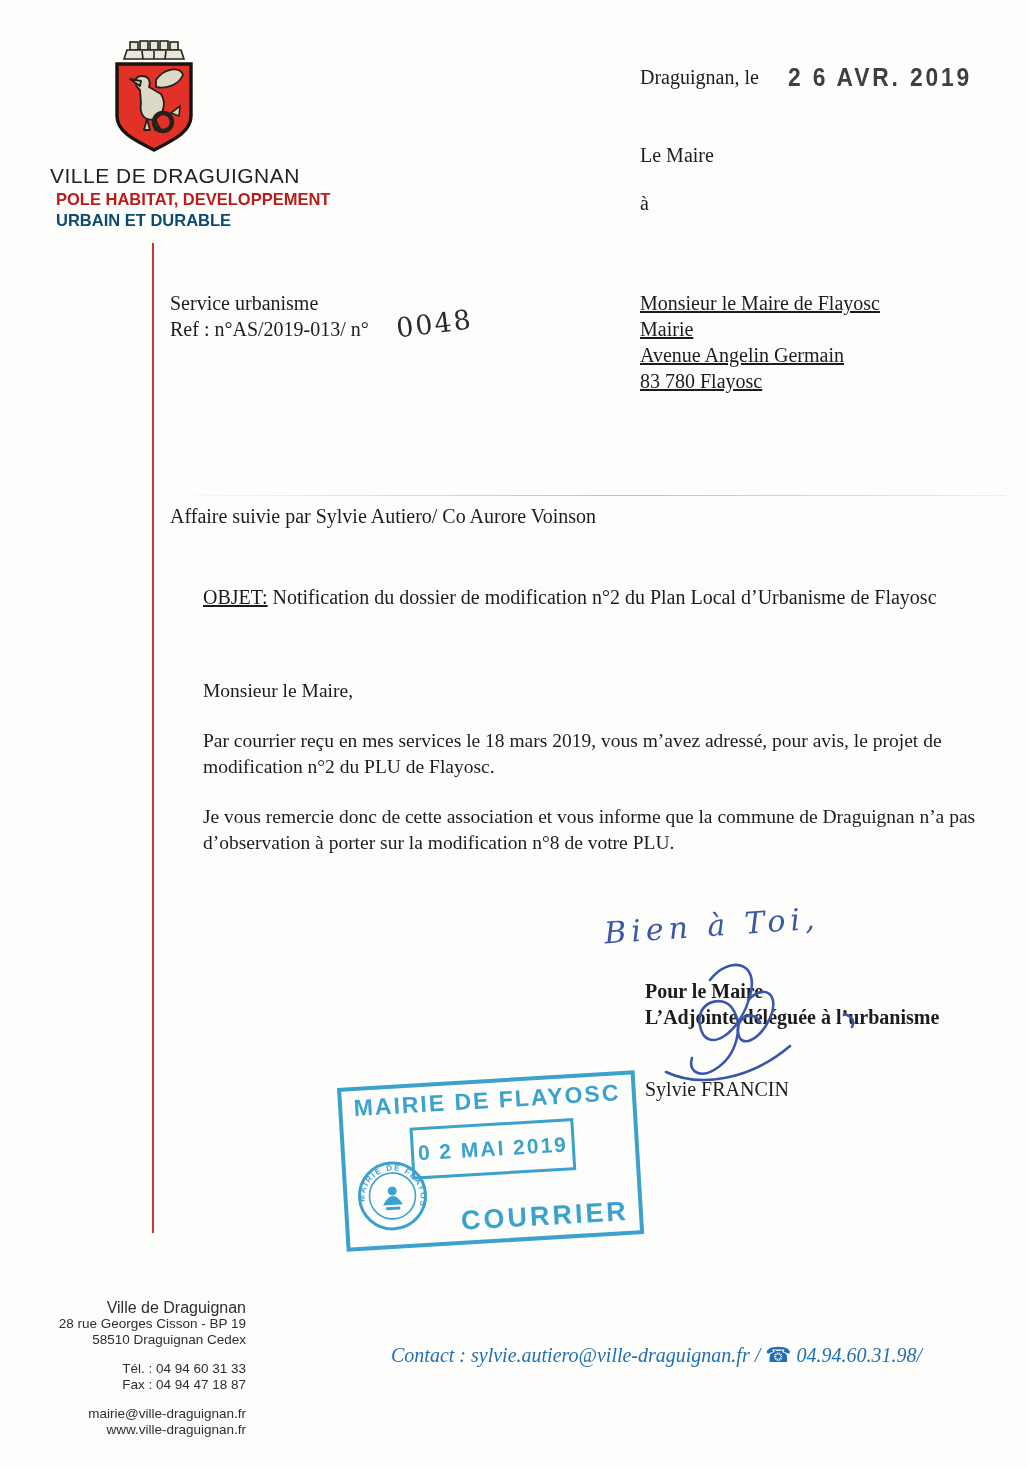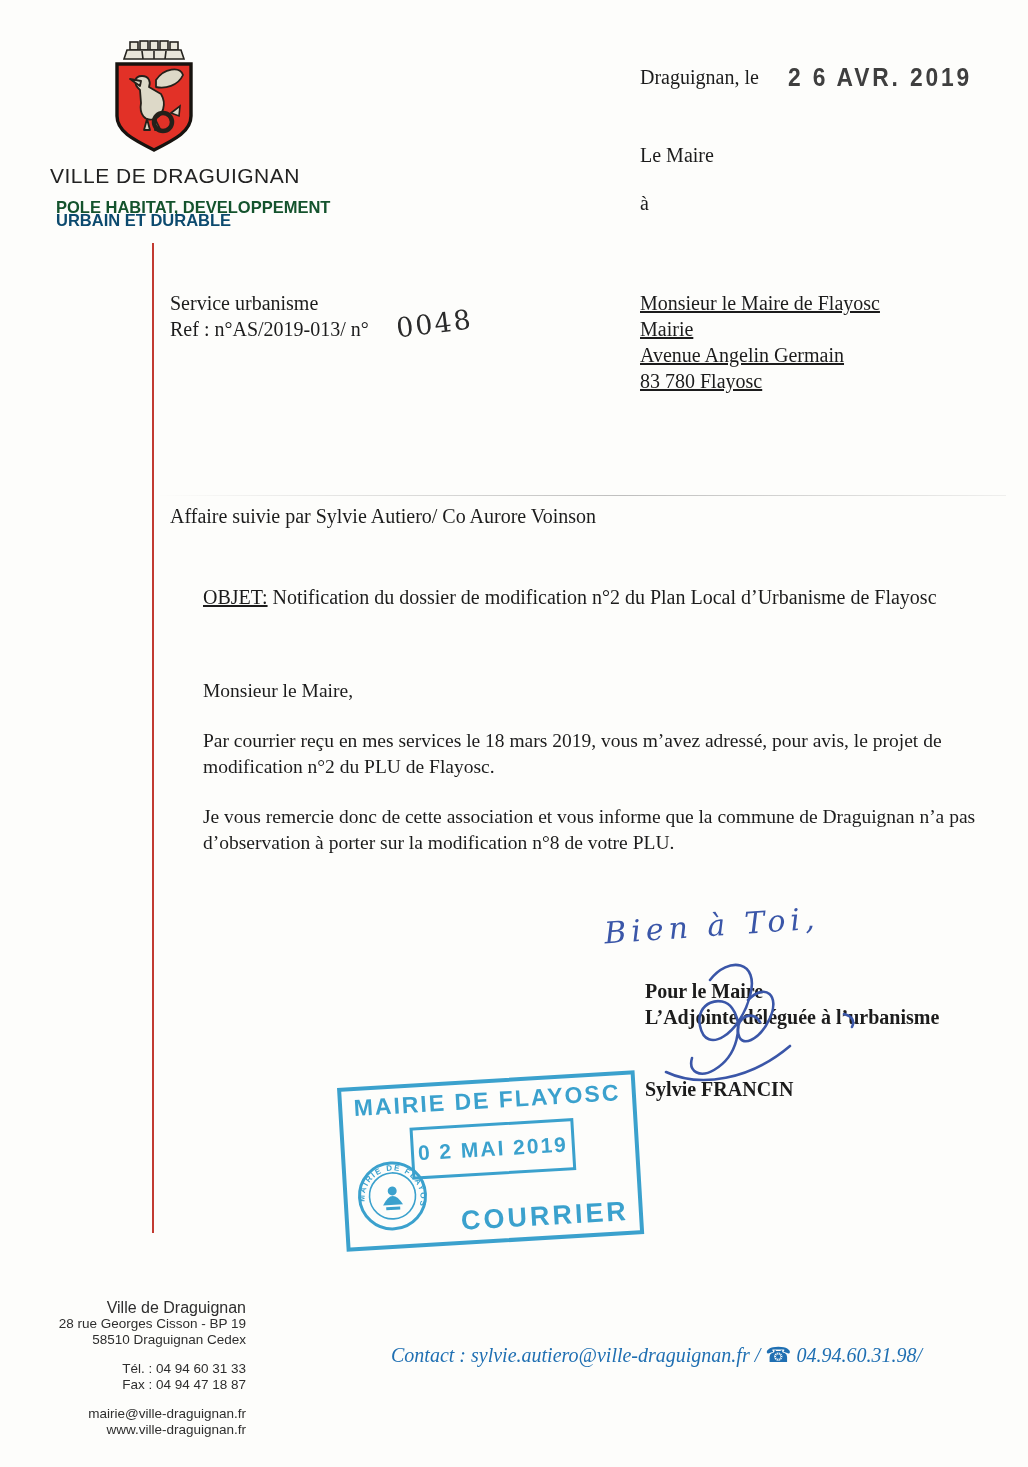--- a/index.html
+++ b/index.html
@@ -5,21 +5,21 @@
   html,body{margin:0;padding:0;background:#e9e9e9;}
   .page{
     position:relative;width:1028px;height:1467px;margin:0 auto;
     background:#fdfdfb;overflow:hidden;
     font-family:"Liberation Serif", serif;color:#1c1c1c;
   }
   .abs{position:absolute;}
 
   
   .org-name{left:50px;top:164px;font-family:"Liberation Sans",sans-serif;font-size:21px;color:#222;letter-spacing:.5px;}
-  .dept1{left:56px;top:198px;font-family:"Liberation Sans",sans-serif;font-size:16.5px;font-weight:bold;color:#14532d;}
+  .dept1{left:56px;top:190px;font-family:"Liberation Sans",sans-serif;font-size:16.5px;font-weight:bold;color:#b91c1c;}
   .dept2{left:56px;top:211px;font-family:"Liberation Sans",sans-serif;font-size:16.5px;font-weight:bold;color:#0c4a6e;}
 
   
   .red-rule{left:152px;top:243px;width:2px;height:990px;background:#c23a31;}
 
   
   .place-date{left:640px;top:66px;font-size:20px;}
   .date-stamp{left:788px;top:62px;font-family:"Liberation Sans",sans-serif;font-weight:bold;
     font-size:24px;color:#3f3f3f;letter-spacing:3px;transform:scale(.95,1.08);transform-origin:left top;}
   .le-maire{left:640px;top:144px;font-size:20px;}
@@ -43,21 +43,21 @@
   .objet-label{text-decoration:underline;}
 
   
   .body-text{left:203px;top:678px;width:800px;font-size:19.5px;line-height:26px;}
   .body-text p{margin:0 0 24px 0;}
 
   
   .handnote{left:604px;top:908px;font-family:"DejaVu Serif",serif;font-style:italic;font-size:30px;
     letter-spacing:5px;transform:rotate(-4deg);}
   .close-lines{left:645px;top:978px;font-size:20px;font-weight:bold;line-height:26px;}
-  .signer{left:645px;top:1078px;font-size:20px;font-weight:bold;}
+  .signer{left:645px;top:1078px;font-size:20px;font-weight:normal;}
   .signature-svg{left:648px;top:952px;}
 
   
   .stamp{
     left:337px;top:1088px;width:290px;height:156px;
     transform:rotate(-3.4deg);transform-origin:left top;
     border:4px solid #2b9aca;color:#2b9aca;opacity:.92;
     font-family:"Liberation Sans",sans-serif;
   }
   .stamp-title{position:absolute;top:4px;left:0;width:100%;text-align:center;

